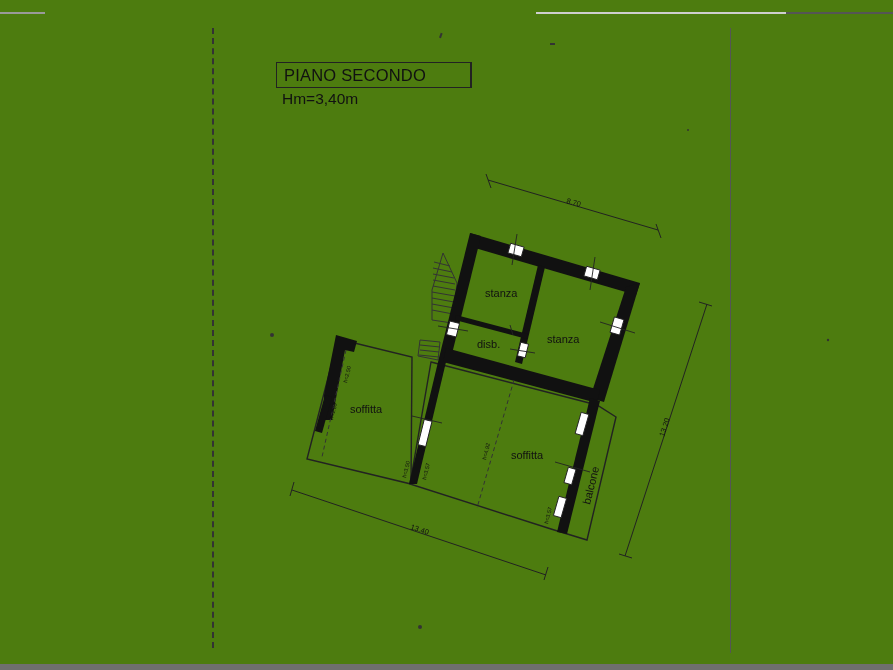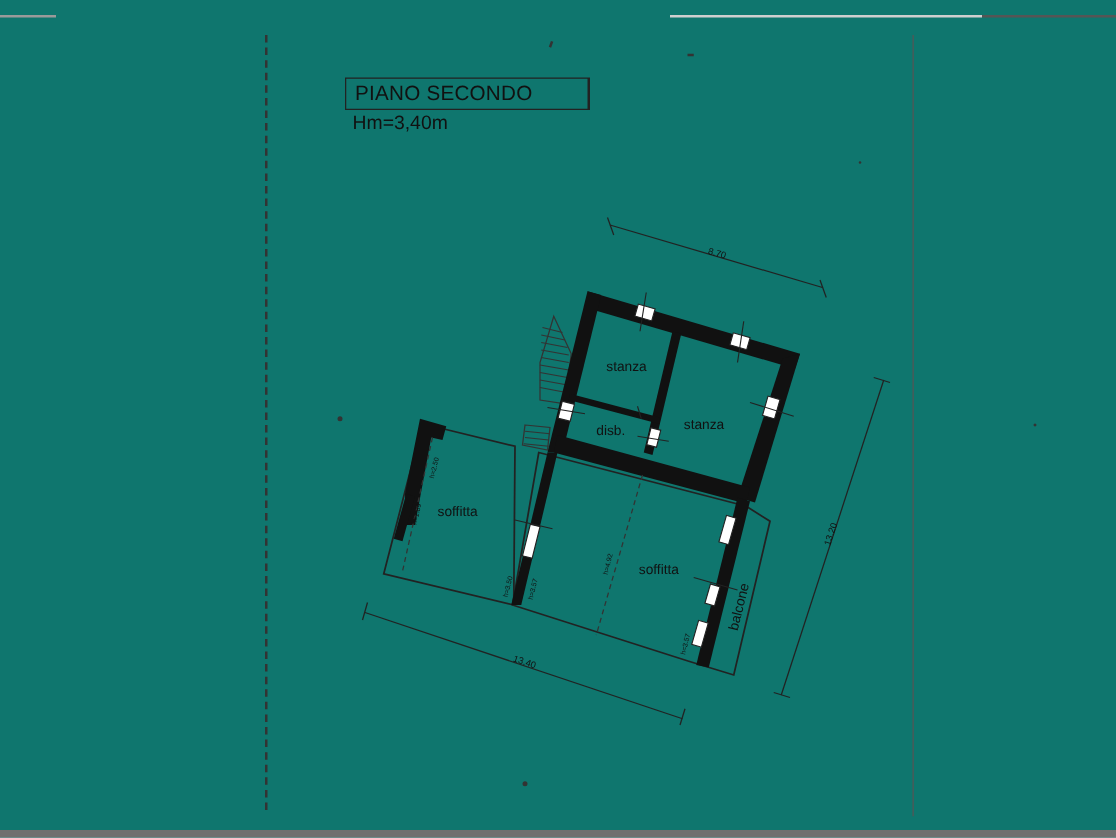--- a/index.html
+++ b/index.html
@@ -1,17 +1,17 @@
 <!DOCTYPE html>
 <html><head>
 <meta charset="utf-8">
 <style>
   html, body { margin: 0; padding: 0; background: #ffffff; }
   body { width: 893px; height: 670px; overflow: hidden; position: relative; font-family: "Liberation Sans", sans-serif; }
-  .sheet { position: absolute; left: 0; top: 0; width: 893px; height: 670px; background: #0f766e; }
+  .sheet { position: absolute; left: 0; top: 0; width: 893px; height: 670px; background: #4d7c0f; }
   .top-edge { position: absolute; left: 0; top: 12px; width: 893px; height: 2px; background: linear-gradient(90deg, #9a9a9a 0 5%, transparent 5% 60%, #cfcfcf 60% 88%, #555 88% 100%); }
   .bottom-edge { position: absolute; left: 0; top: 664px; width: 893px; height: 6px; background: #6f6f6f; }
   .cut-line { position: absolute; left: 212px; top: 28px; width: 0; height: 620px; border-left: 2px dashed #333; }
   .frame-line { position: absolute; left: 730px; top: 28px; width: 0; height: 625px; border-left: 1.5px solid #555; }
   .title-box { position: absolute; left: 276px; top: 62px; width: 196px; height: 26px; border: 1.5px solid #222; border-right-width: 2px; box-sizing: border-box; }
   .title-text { position: absolute; left: 7px; top: 3px; font-size: 16.5px; color: #111; letter-spacing: 0.2px; }
   .height-text { position: absolute; left: 282px; top: 90px; font-size: 15.5px; color: #111; text-align: center; }
   svg.plan { position: absolute; left: 0; top: 0; }
   .room-label { font-family: "Liberation Sans", sans-serif; font-size: 11px; fill: #111; }
   .dim-label { font-family: "Liberation Sans", sans-serif; font-size: 7.5px; fill: #111; }

